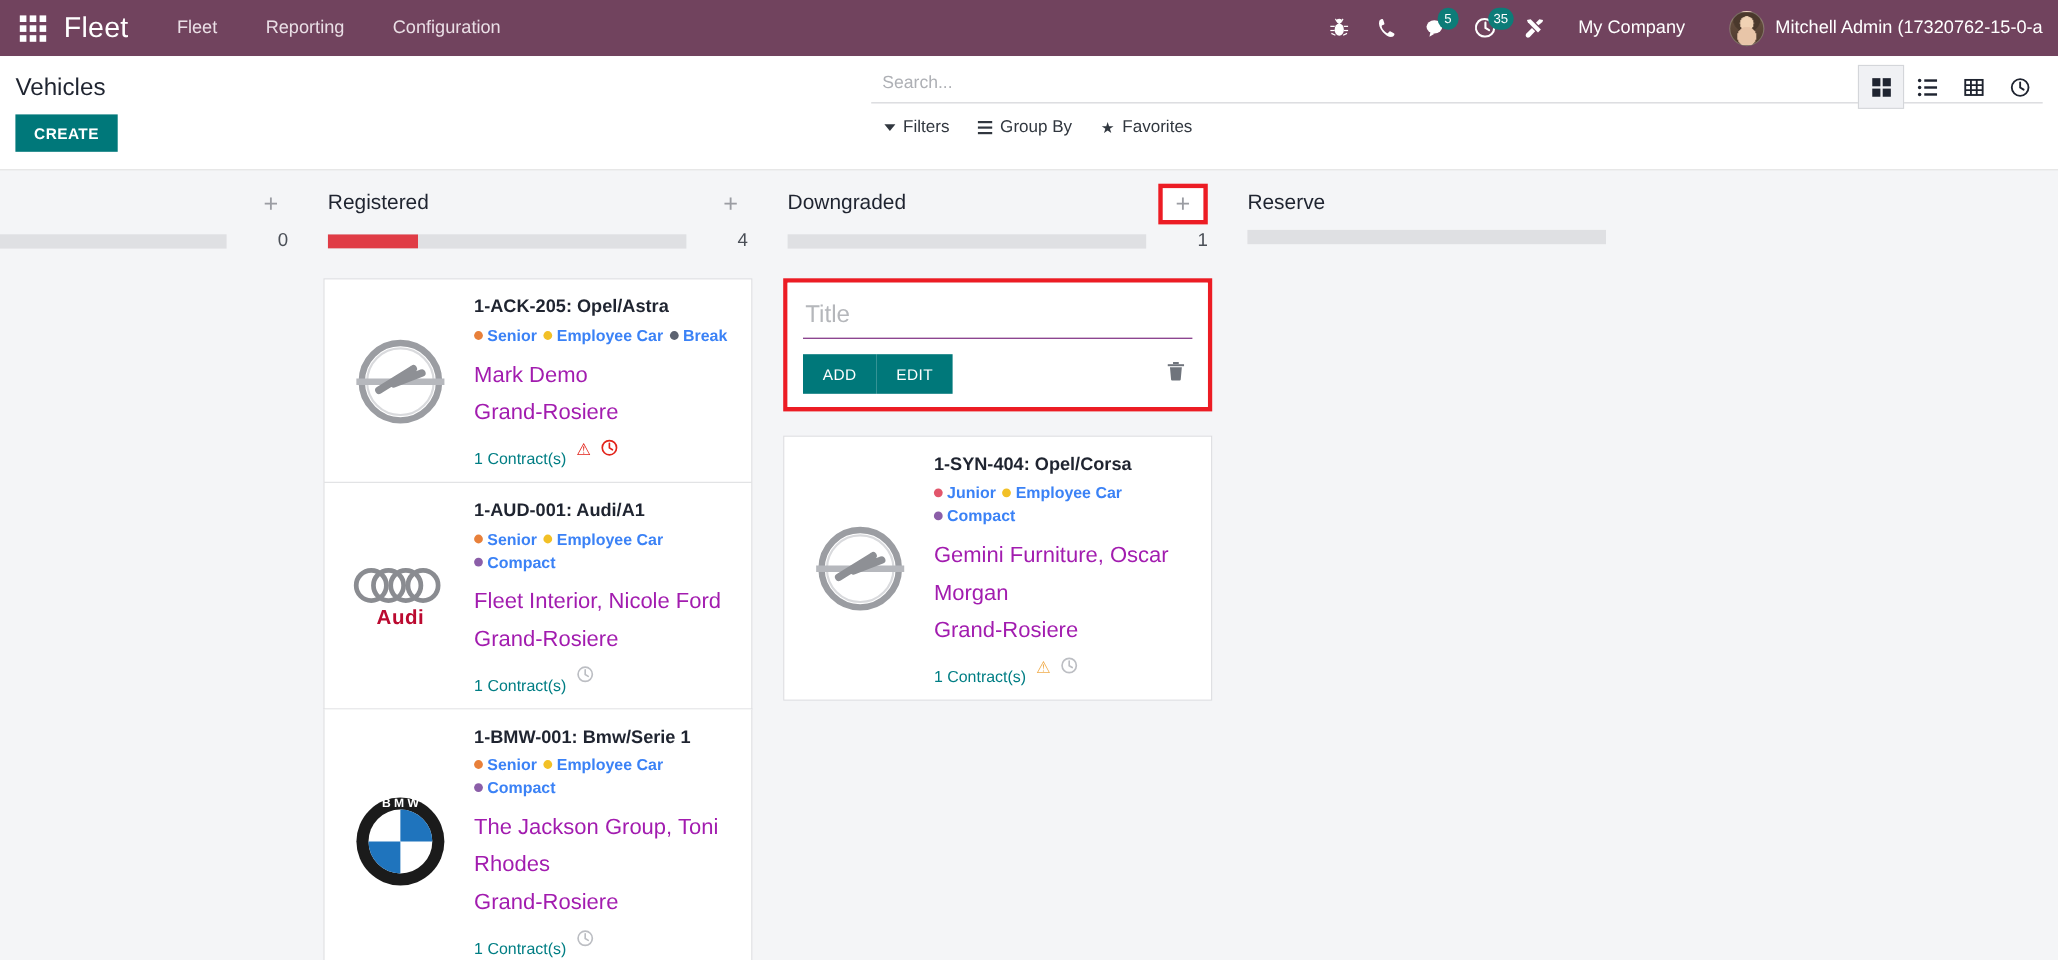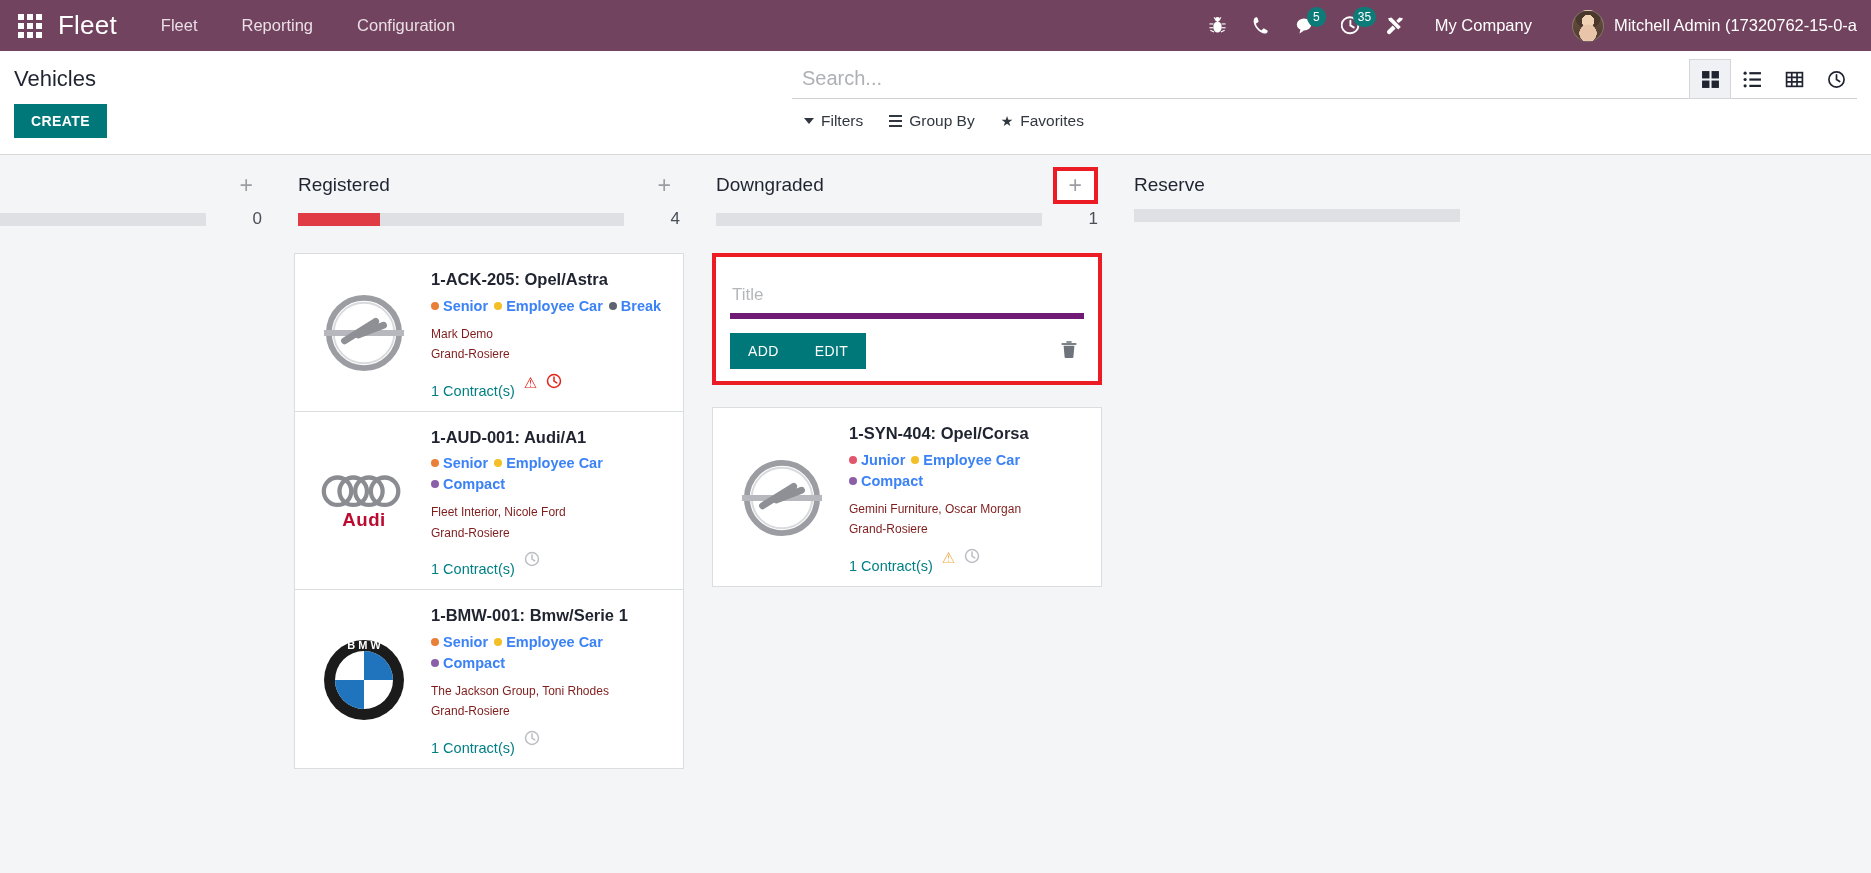--- a/index.html
+++ b/index.html
@@ -101,21 +101,21 @@
     padding: 9px 17px;
     cursor: pointer;
     border-radius: 0;
   }
   .cp-right { flex: 1; padding-top: 12px; position: relative; }
   .search-row { border-bottom: 1px solid #cfd0d4; margin-right: 14px; }
   .search-input {
     width: 100%;
     border: none;
     outline: none;
-    font-size: 20px;
+    font-size: 16px;
     color: #000000;
     padding: 4px 2px 8px 10px;
     background: transparent;
     font-family: "Liberation Sans", sans-serif;
   }
   .search-input::placeholder { color: #aeb0b5; }
   .filter-row {
     display: flex;
     align-items: center;
     gap: 26px;
@@ -214,21 +214,21 @@
     font-size: 16.5px; font-weight: bold; color: #1f2430;
     margin-bottom: 6px; line-height: 1.2;
     cursor: pointer;
   }
   .tags { font-size: 14.5px; font-weight: bold; color: #3b82f6; line-height: 1.45; margin-bottom: 7px; }
   .tag { white-space: nowrap; margin-right: 6px; display: inline-block; }
   .dot {
     display: inline-block; width: 8px; height: 8px; border-radius: 50%;
     margin-right: 4px; vertical-align: 1px;
   }
-  .kline { font-size: 12px; color: #7f1d1d; line-height: 1.7; }
+  .kline { font-size: 20px; color: #a21caf; line-height: 1.7; }
   .contract-link {
     font-size: 14.5px; color: #017e84; cursor: pointer;
     display: inline-block; margin-top: 16px;
   }
   .kcard-foot { display: flex; align-items: center; gap: 9px; margin-top: 2px; }
   .icon-warn-red { color: #e2231a; font-size: 15px; line-height: 1; }
   .icon-warn-amber { color: #f0ad4e; font-size: 15px; line-height: 1; }
   .icon-clock { color: #bcbec3; }
   .icon-clock.red { color: #e2231a; }
 
@@ -238,28 +238,27 @@
     background: #ffffff;
     padding: 0;
   }
   .quick-create {
     background: #fff;
     padding: 14px 14px 12px 14px;
   }
   .qc-input {
     width: 100%;
     border: none;
-    border-bottom: 6px solid #701a75;
+    border-bottom: 1px solid #701a75;
     outline: none;
-    font-size: 17px;
+    font-size: 22px;
     color: #31373f;
     padding: 2px 0 8px 2px;
     background: transparent;
     font-family: "Liberation Sans", sans-serif;
-    margin-top: 12px;
   }
   .qc-input::placeholder { color: #b5b7bb; }
   .qc-actions { display: flex; align-items: center; margin-top: 14px; }
   .qc-btn {
     background: #00787a; color: #fff; border: none;
     font-size: 14px; font-weight: normal; letter-spacing: .4px;
     padding: 10px 18px; cursor: pointer;
   }
   .qc-btn + .qc-btn { margin-left: 0; }
   .qc-trash { margin-left: auto; color: #6f747c; cursor: pointer; padding-right: 6px; }

